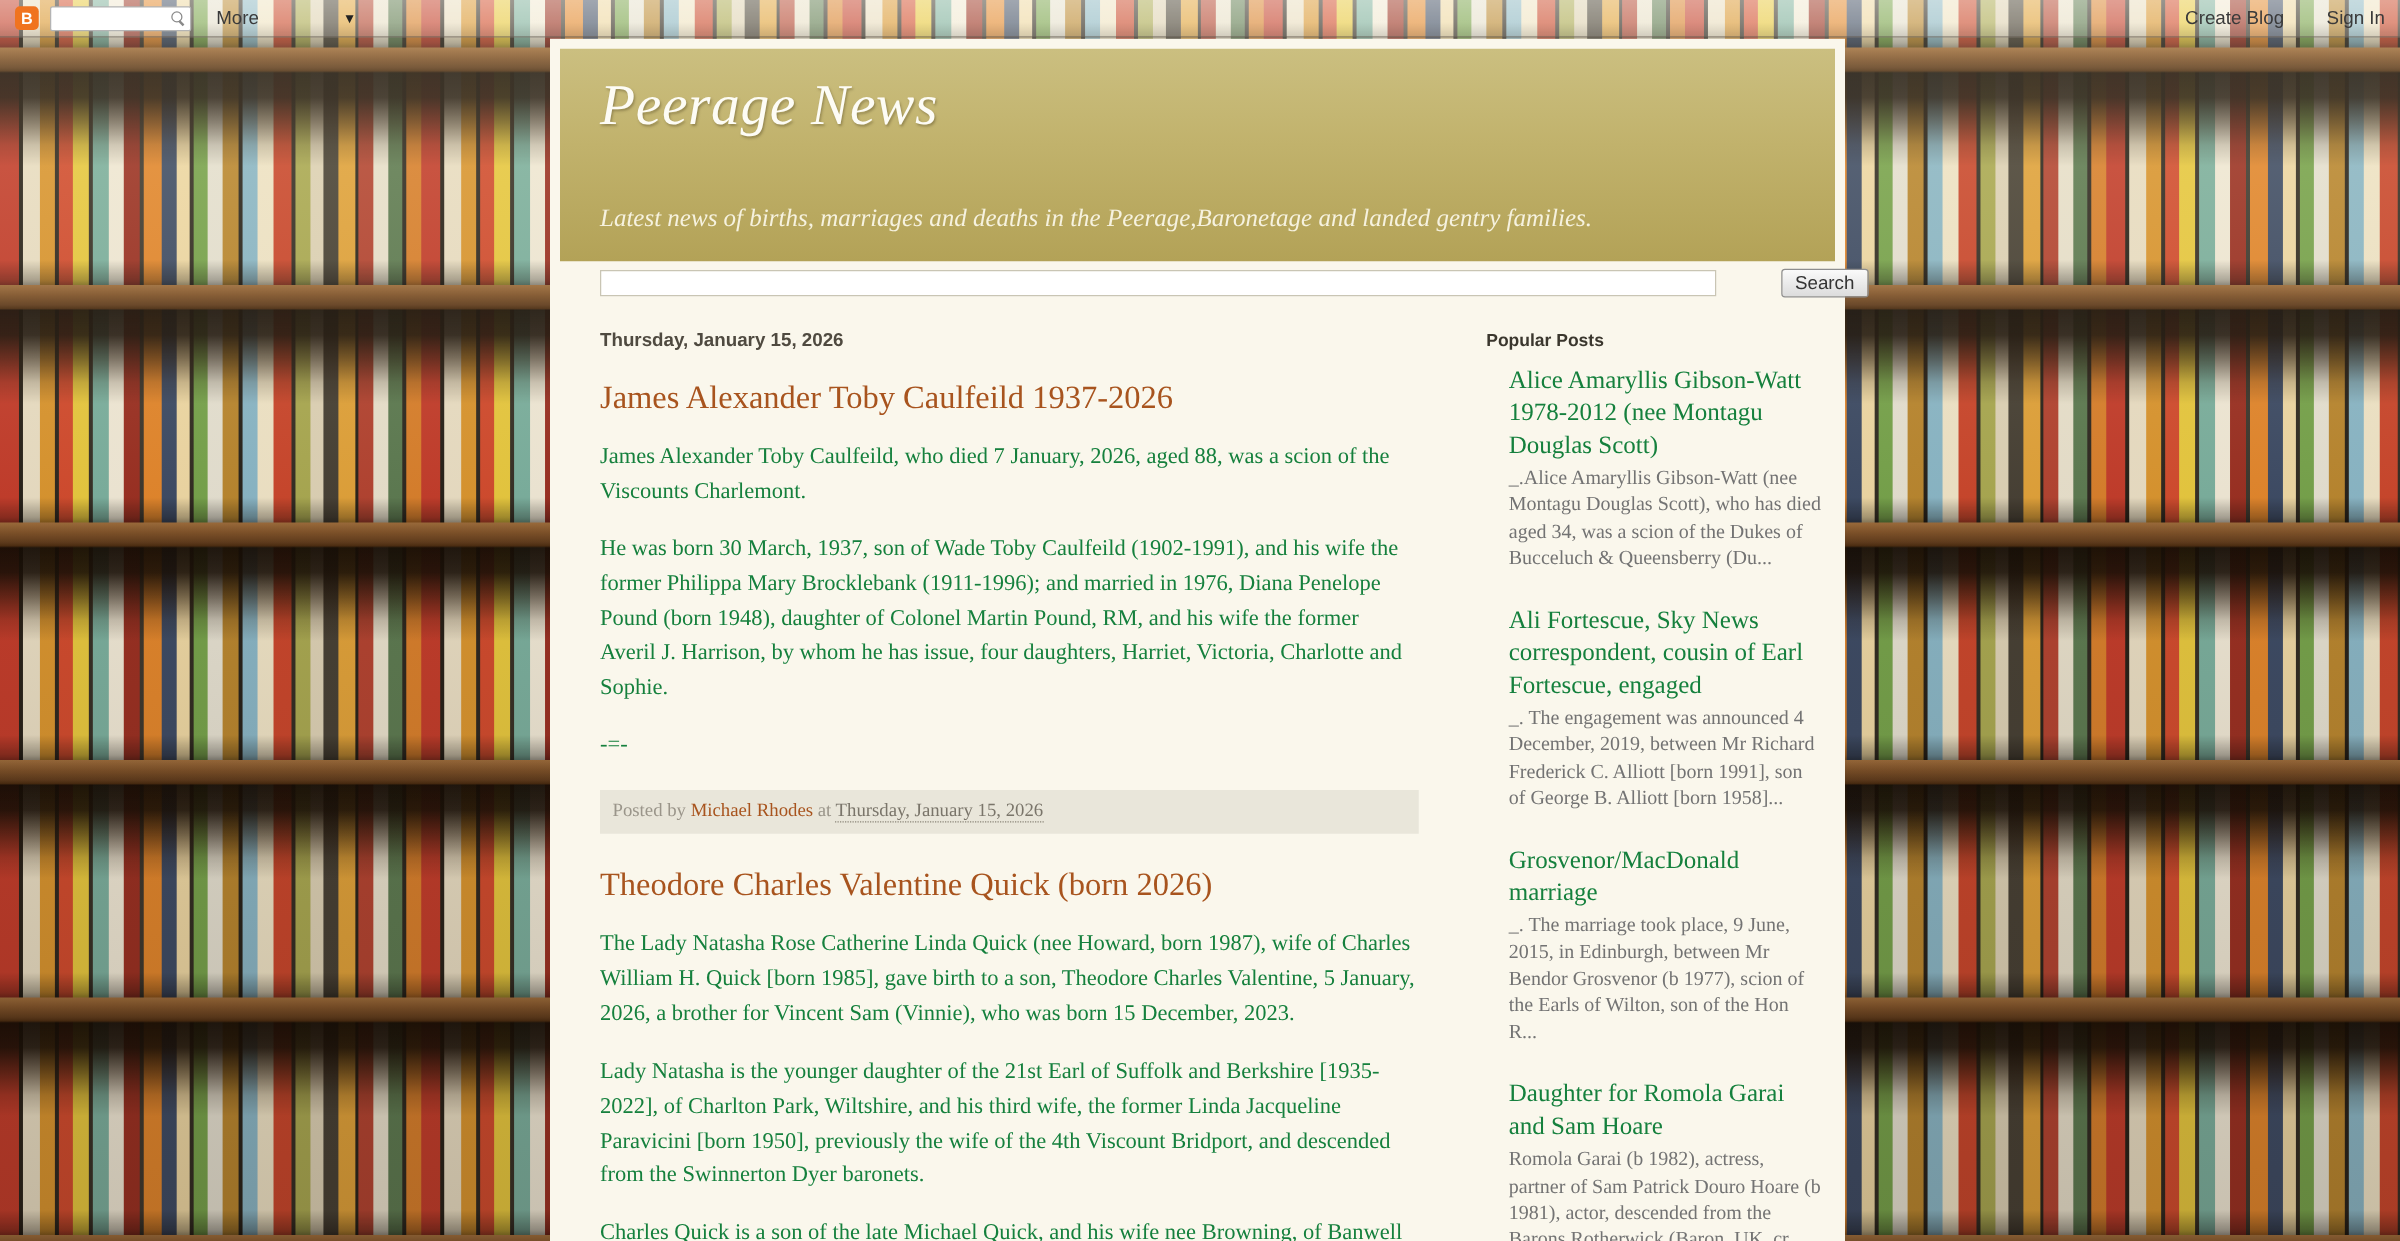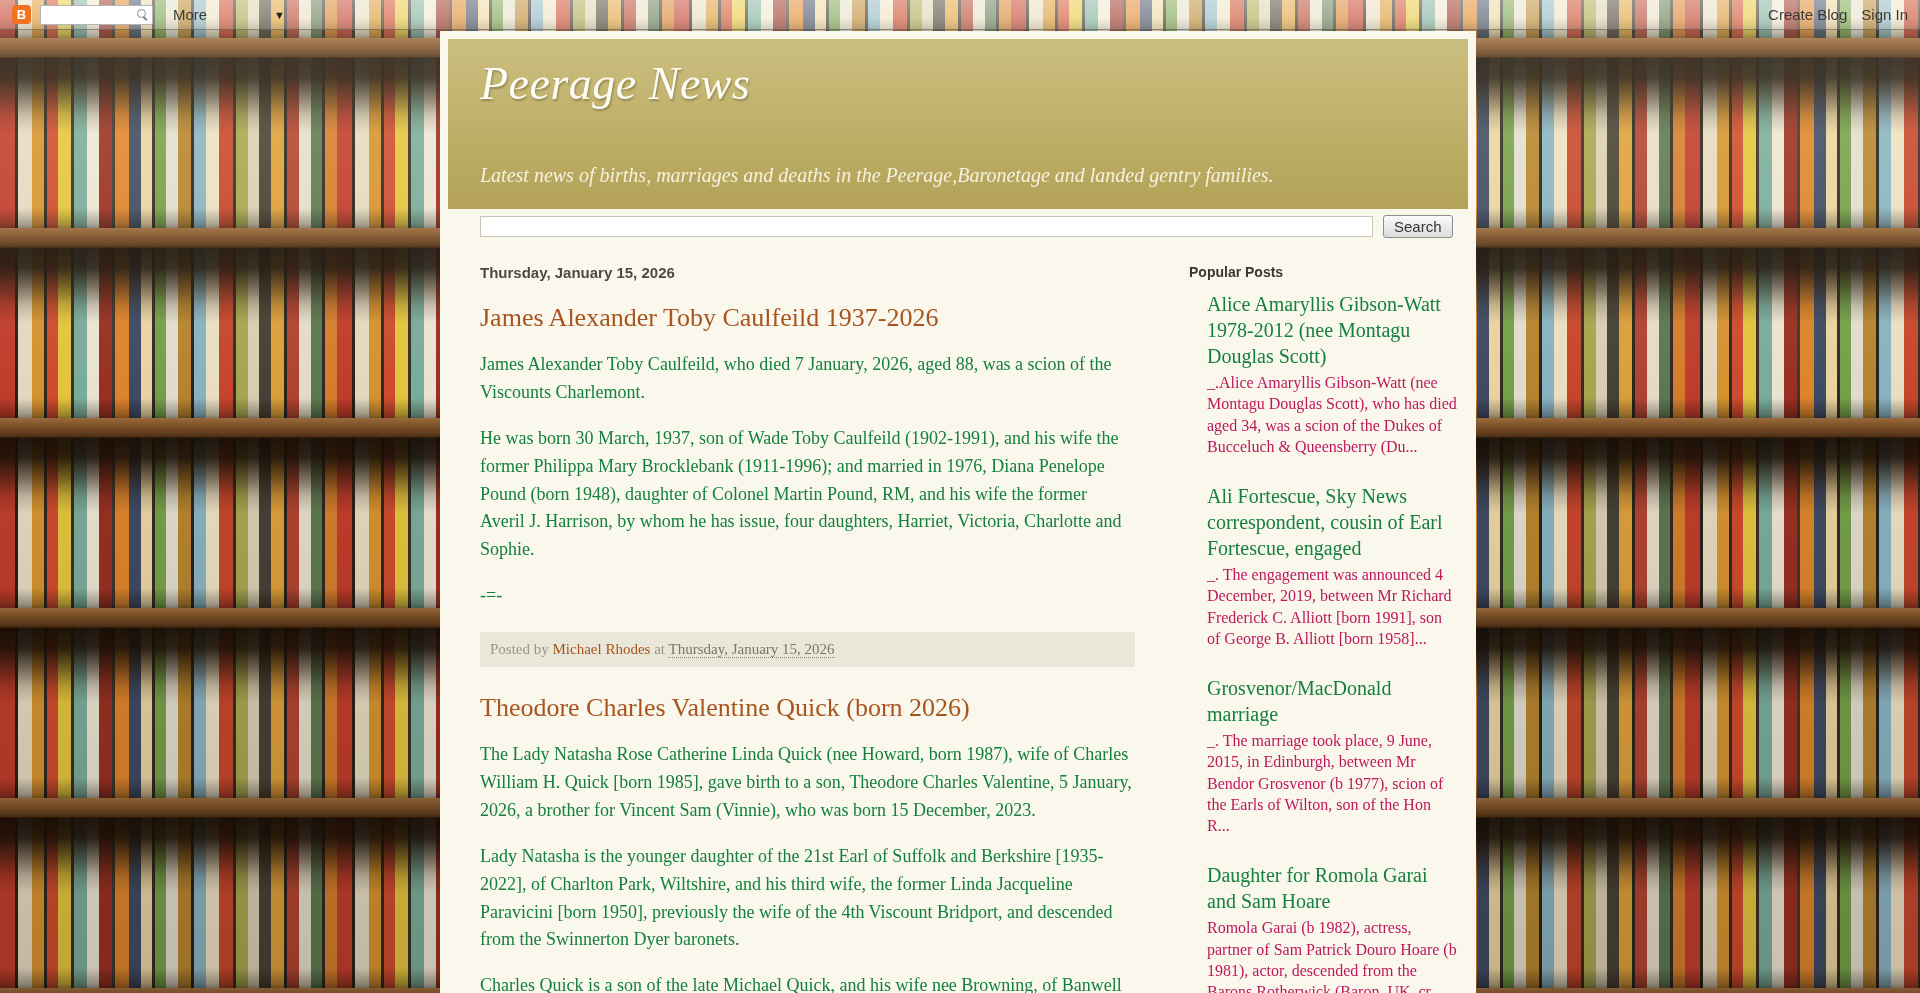--- a/index.html
+++ b/index.html
@@ -60,41 +60,41 @@
     content: ""; position: absolute; left: 0; top: 0; width: 7px; height: 7px;
     border: 1.5px solid #8a8a8a; border-radius: 50%;
   }
   .mag::after {
     content: ""; position: absolute; left: 7px; top: 7px; width: 5px; height: 1.5px;
     background: #8a8a8a; transform: rotate(45deg); transform-origin: 0 0;
   }
   .more-dd { display: flex; align-items: center; margin-left: 20px; width: 112px;
     justify-content: space-between; cursor: pointer; color: #3a3a3a; }
   .chev { font-size: 11px; color: #222; }
-  .nav-right { margin-left: auto; display: flex; gap: 14px; }
+  .nav-right { margin-left: auto; display: flex; gap: 34px; }
   .nav-right span { cursor: pointer; color: #3a3a3a; }
 
   
   .wrapper {
     position: absolute; left: 440px; top: 31px; width: 1036px; min-height: 1100px;
     background: #faf7ec; padding: 8px 8px 0 8px;
   }
   .blog-header {
     height: 170px;
     background: linear-gradient(180deg, #cbbf80 0%, #c1b26c 45%, #b3a257 100%);
     padding: 18px 0 0 32px;
     font-style: italic;
   }
   .blog-title {
     font-size: 46px; font-weight: normal; color: #fdfcf5;
     text-shadow: 1px 2px 2px rgba(60,50,20,0.35); letter-spacing: 0.5px;
   }
   .blog-subtitle { margin-top: 54px; font-size: 20px; color: #f6f2df; }
 
-  .search-row { display: flex; align-items: center; margin-top: 6px; padding: 0 0 0 32px; }
+  .search-row { display: flex; align-items: center; margin-top: 6px; padding: 0 0 0 32px; gap: 42px; }
   .search-row input {
     flex: 0 0 893px; height: 21px; border: 1px solid #c9c5b4; background: #fff;
     outline: none; padding: 0 6px; font-size: 14px; font-family: "Liberation Sans", sans-serif;
   }
   .search-btn {
     margin-left: 10px; height: 23px; padding: 0 10px;
     background: linear-gradient(#fafafa, #dcdcdc); border: 1px solid #8e8e8e;
     border-radius: 3px; font-family: "Liberation Sans", sans-serif; font-size: 15px;
     color: #333; cursor: pointer;
   }
@@ -120,21 +120,21 @@
   .post-footer .author { color: #a8541e; cursor: pointer; }
   .post-footer .timestamp { color: #7a756a; border-bottom: 1px dotted #8a8578; cursor: pointer; }
 
   
   .side-title {
     font-family: "Liberation Sans", sans-serif; font-weight: bold;
     font-size: 14px; color: #3b372e; margin-bottom: 11px;
   }
   .side-item { margin: 0 0 26px 18px; }
   .side-link { font-size: 20px; color: #15803d; line-height: 1.3; cursor: pointer; display: block; }
-  .side-snippet { font-size: 16px; color: #be185d; line-height: 1.33; margin-top: 3px; }
+  .side-snippet { font-size: 16px; color: #737373; line-height: 1.33; margin-top: 3px; }
 </style>
 </head>
 <body>
 
 <div class="navbar">
   <div class="blogger-icon">B</div>
   <div class="nav-search">
     <input value="" style="">
     <span class="mag"></span>
   </div>

